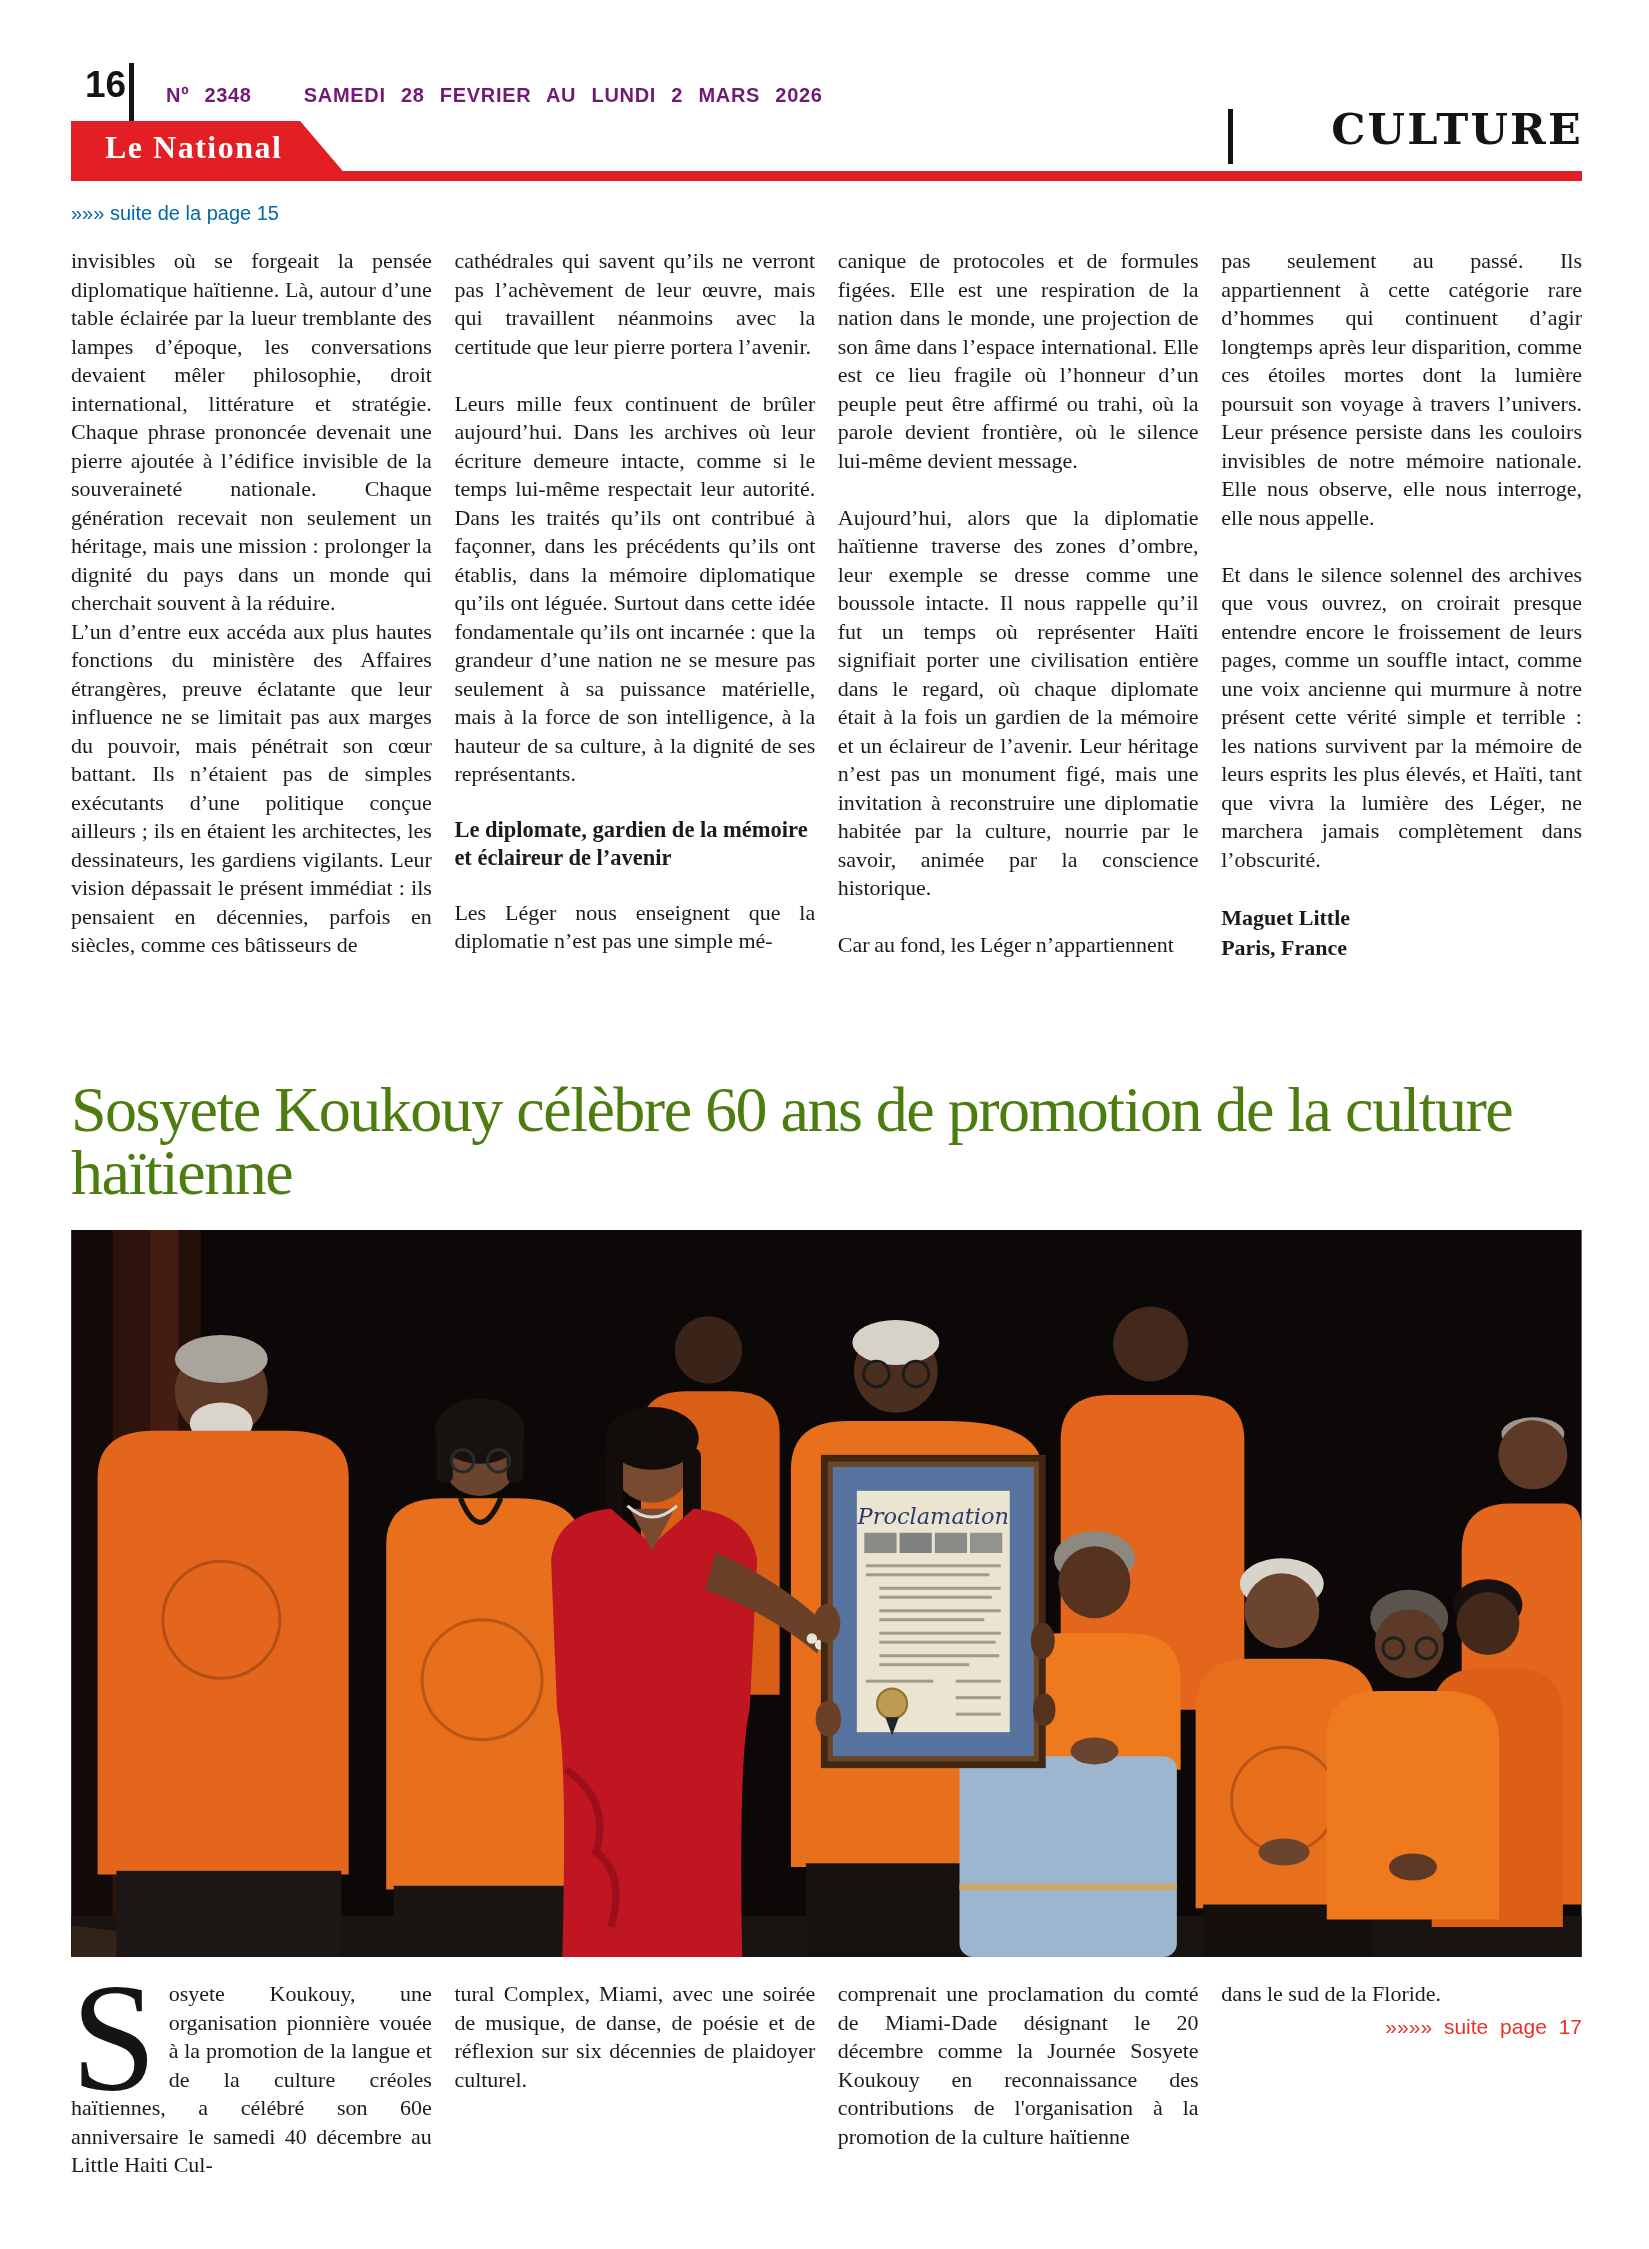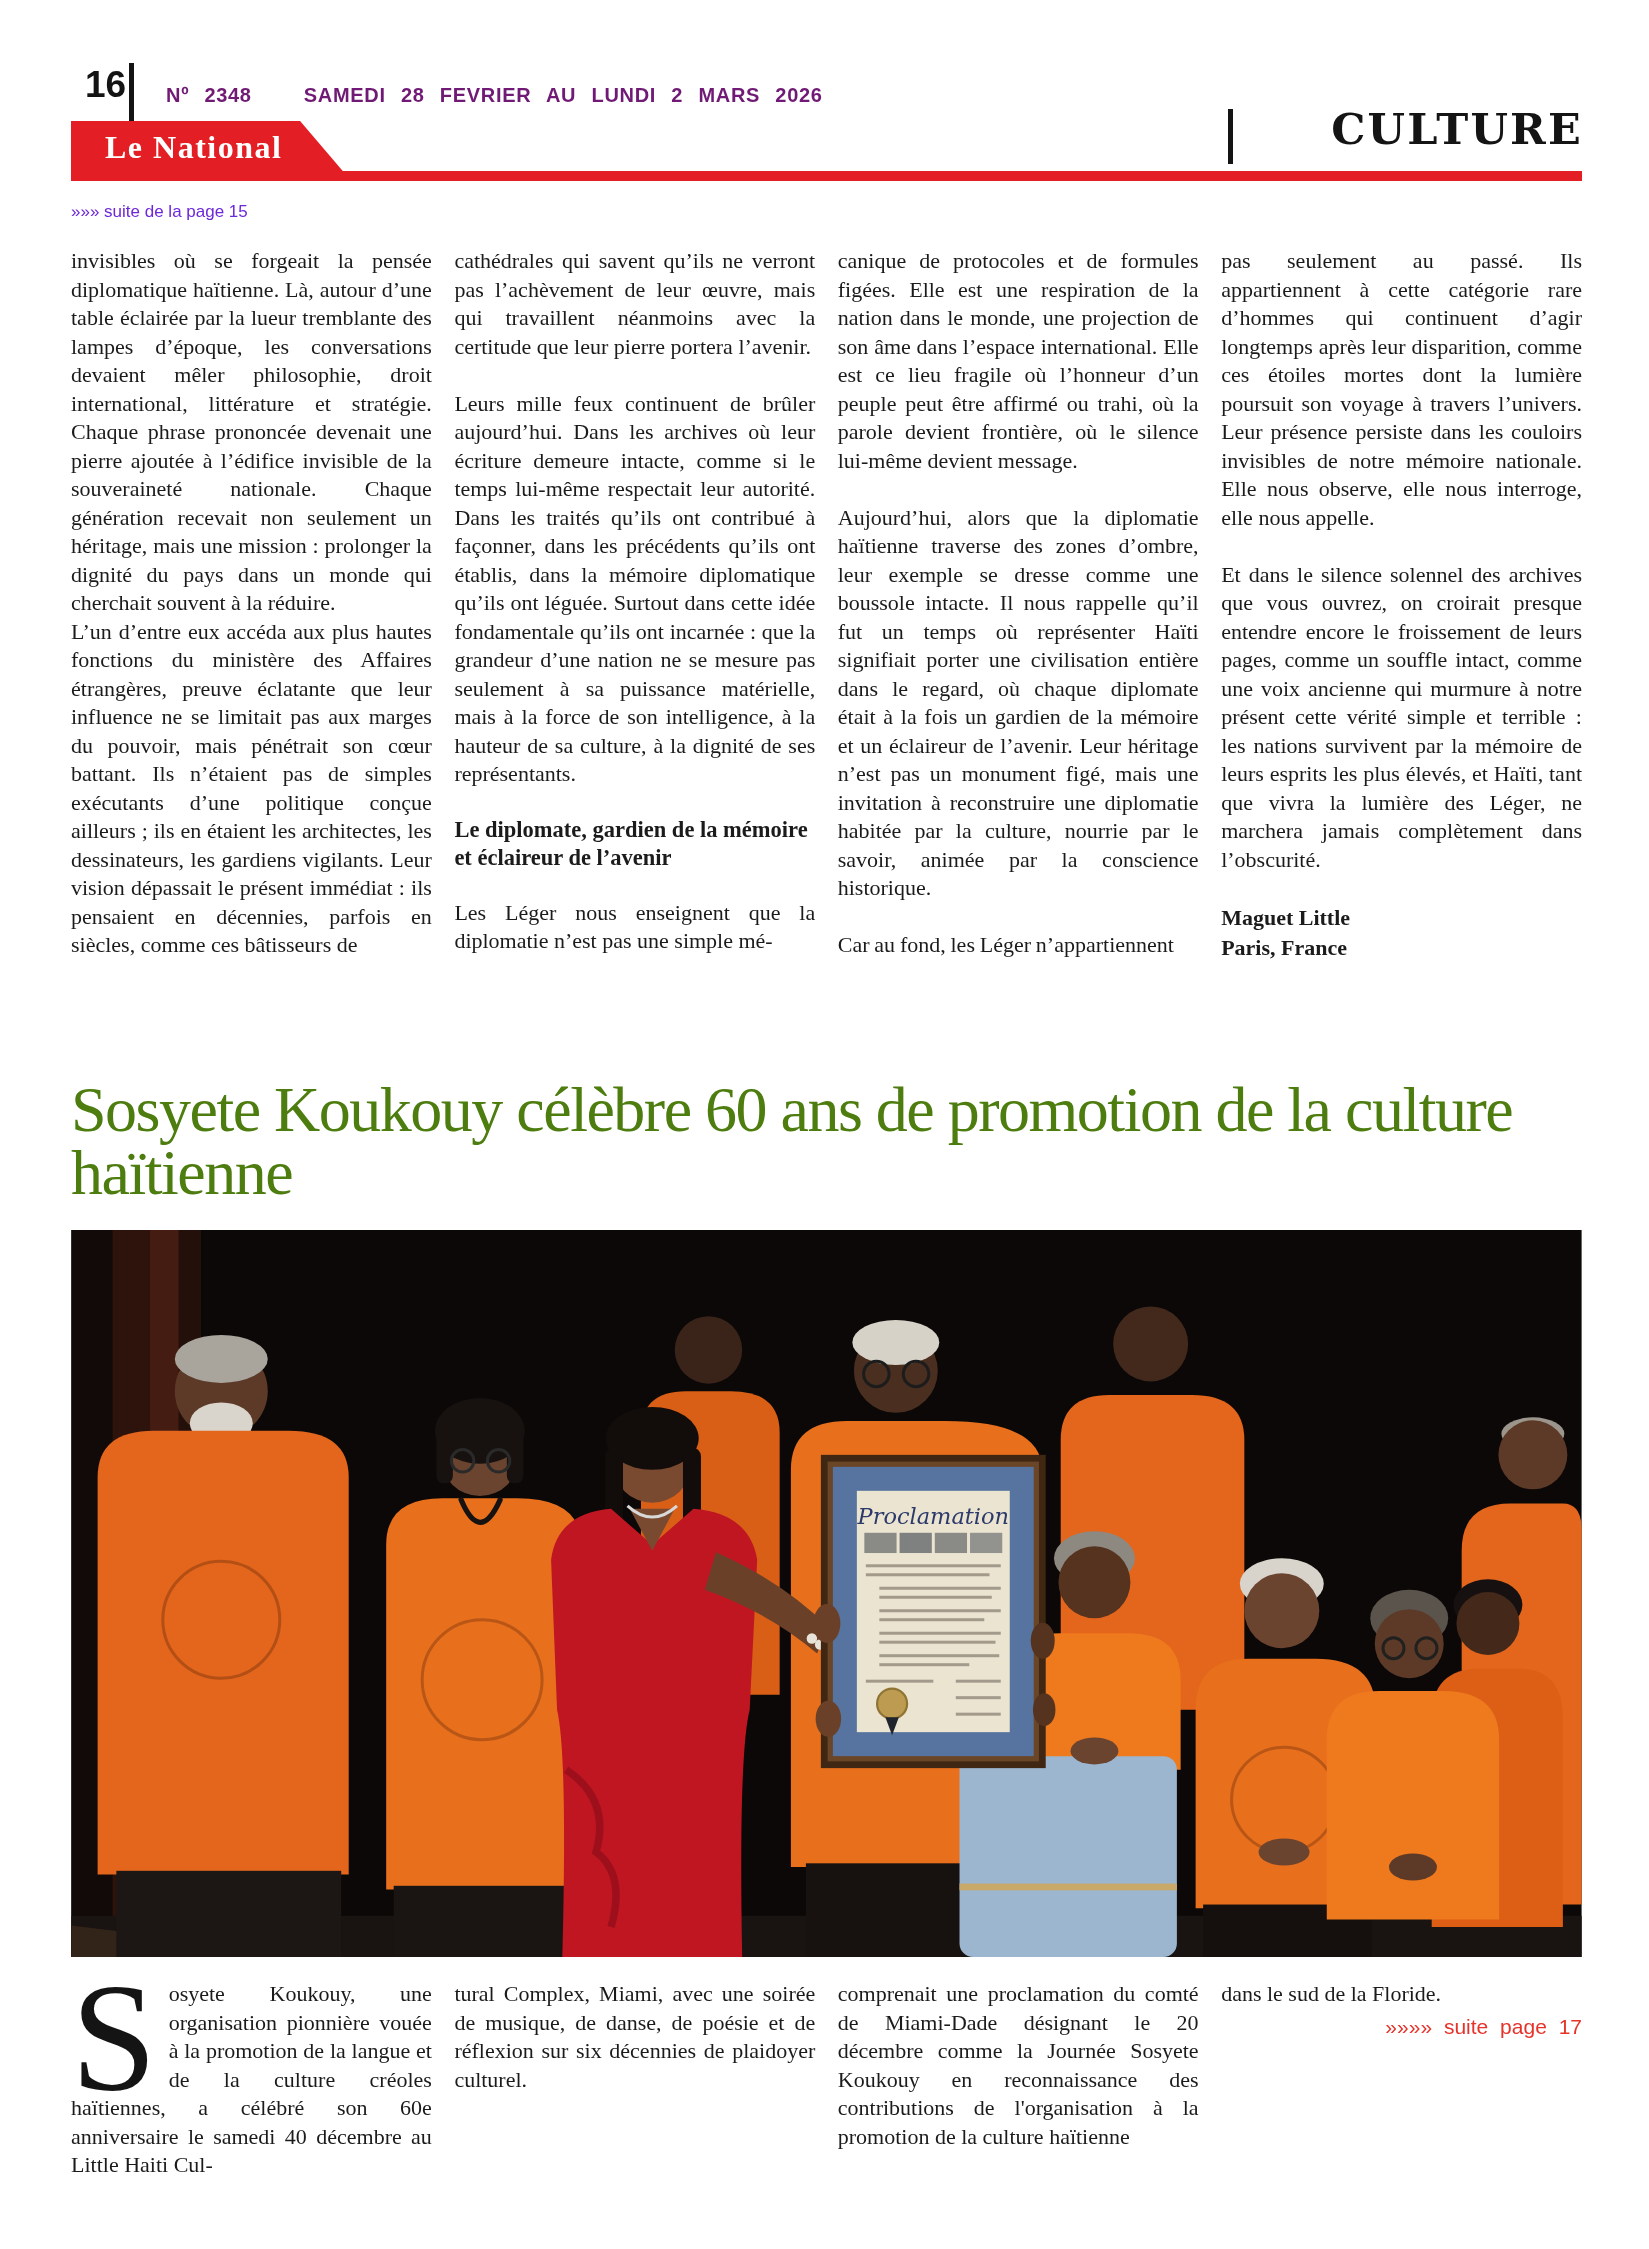--- a/index.html
+++ b/index.html
@@ -12,21 +12,21 @@
   .pageno{left:85px;top:66px;font-family:"Liberation Sans",sans-serif;font-weight:bold;font-size:37px;color:#141414;line-height:1;}
   .pageno-bar{left:129px;top:63px;width:4.5px;height:58px;background:#141414;}
   .issueline{left:166px;top:84px;font-family:"Liberation Sans",sans-serif;font-weight:bold;font-size:20px;color:#701a75;letter-spacing:0.7px;word-spacing:9px;white-space:nowrap;}
   .issueline .issue{margin-right:52px;}
   .masthead{left:71px;top:121px;width:276px;height:55px;background:#e31e25;
     clip-path:polygon(0 0, 83% 0, 100% 100%, 0 100%);}
   .masthead-text{left:105px;top:129px;font-family:Liberation Serif, serif;font-weight:bold;font-size:32px;color:#ffffff;letter-spacing:1.5px;}
   .red-rule{left:71px;top:171px;width:1511px;height:9.7px;background:#e31e25;}
   .culture-bar{left:1228px;top:109px;width:5.2px;height:55px;background:#141414;}
   .section-title{top:108px;right:67px;font-family:"DejaVu Serif",serif;font-weight:bold;font-size:43px;letter-spacing:2.2px;color:#141414;line-height:1;}
-  .suite-top{left:71px;top:202px;font-family:"Liberation Sans",sans-serif;font-size:17px;color:#6d28d9;}
+  .suite-top{left:71px;top:202px;font-family:"Liberation Sans",sans-serif;font-size:20px;color:#0369a1;}
   
   .cols{left:71px;width:1511px;display:flex;gap:22.5px;}
   .cols-top{top:247px;}
   .cols-bottom{top:1980px;}
   .col{width:361px;font-size:22px;line-height:28.5px;text-align:justify;}
   .col p{margin:0;}
   .col p.gap{margin-top:28.5px;}
   .subhead{font-weight:bold;font-size:22.5px;line-height:28px;margin-top:27px;margin-bottom:27px;text-align:left;}
   .byline{font-weight:bold;margin-top:28.5px;text-align:left;}
   .byline div{line-height:30px;}

